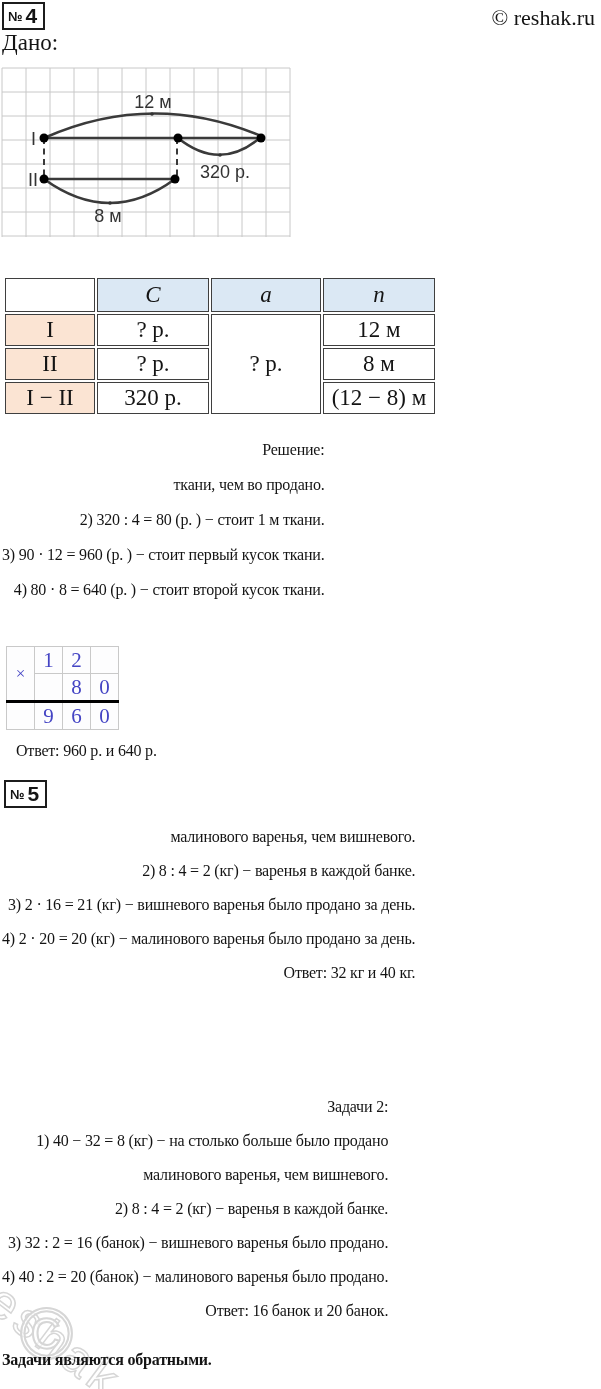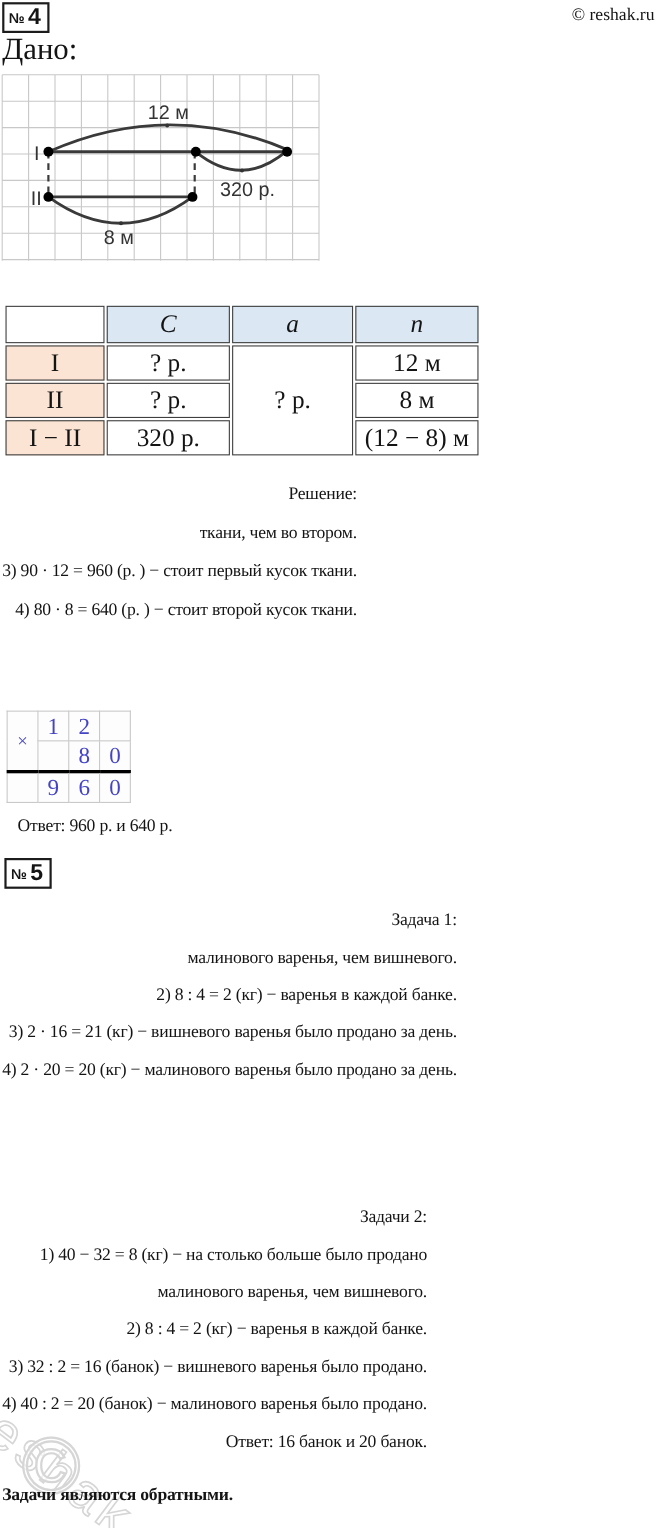--- a/index.html
+++ b/index.html
@@ -11,22 +11,22 @@
   .abs{position:absolute;}
   .txt{font-size:16px;letter-spacing:-0.2px;white-space:nowrap;z-index:2;text-align:right;}
   
   .badge{
     border:2px solid #1c1c1c;background:#fff;display:inline-flex;align-items:center;
     padding:1px 6px 1px 4px;font-family:"Liberation Sans","DejaVu Sans",sans-serif;
     font-weight:bold;z-index:2;
   }
   .badge .no{font-size:13px;margin-right:3px;}
   .badge .num{font-size:21px;line-height:22px;}
-  .copyright{font-size:16px;z-index:2;}
-  .section-label{font-size:28px;z-index:2;}
+  .copyright{font-size:22px;z-index:2;}
+  .section-label{font-size:23px;z-index:2;}
   
   .info-table{
     border-collapse:separate;border-spacing:2px;z-index:2;position:absolute;
     font-size:23px;text-align:center;
   }
   .info-table td{border:1.4px solid #3f3f3f;padding:0 4px;vertical-align:middle;}
   .info-table .chead{background:#dbe8f4;font-style:italic;height:32px;}
   .info-table .corner{background:#ffffff;}
   .info-table .rhead{background:#fbe4d3;}
   .info-table .c0{width:80px;}
@@ -118,21 +118,22 @@
   <tr class="data">
     <td class="rhead">I − II</td>
     <td>320 р.</td>
     <td>(12 − 8) м</td>
   </tr>
 </tbody>
   </table>
 
 <div class="abs" style="left:2px;top:432px;">
   <div class="txt sol-line">Решение:</div>
-  <div class="txt sol-line">ткани, чем во втором.</div>
+  <div class="txt sol-line">ткани, чем во продано.</div>
+  <div class="txt sol-line">2) 320 : 4 = 80 (р. ) − стоит 1 м ткани.</div>
   <div class="txt sol-line">3) 90 · 12 = 960 (р. ) − стоит первый кусок ткани.</div>
   <div class="txt sol-line">4) 80 · 8 = 640 (р. ) − стоит второй кусок ткани.</div>
 </div>
 
 <table class="mult" style="left:6px;top:646px;">
   <tbody>
       <tr>
     <td rowspan="2" class="signcell">×</td>
     <td>1</td>
     <td>2</td>
@@ -153,25 +154,25 @@
   </table>
 
 <div class="abs txt" style="left:16px;top:742px;">Ответ: 960 р. и 640 р.</div>
 
 <div class="abs badge" style="left:4px;top:780px;">
   <span class="no">№</span>
   <span class="num">5</span>
 </div>
 
 <div class="abs" style="left:2px;top:820px;">
-  <div class="txt task-line">Задача 1:</div>
   <div class="txt task-line">малинового варенья, чем вишневого.</div>
   <div class="txt task-line">2) 8 : 4 = 2 (кг) − варенья в каждой банке.</div>
   <div class="txt task-line">3) 2 · 16 = 21 (кг) − вишневого варенья было продано за день.</div>
   <div class="txt task-line">4) 2 · 20 = 20 (кг) − малинового варенья было продано за день.</div>
+  <div class="txt task-line">Ответ: 32 кг и 40 кг.</div>
 </div>
 
 <div class="abs" style="left:2px;top:1090px;">
   <div class="txt task-line">Задачи 2:</div>
   <div class="txt task-line">1) 40 − 32 = 8 (кг) − на столько больше было продано</div>
   <div class="txt task-line">малинового варенья, чем вишневого.</div>
   <div class="txt task-line">2) 8 : 4 = 2 (кг) − варенья в каждой банке.</div>
   <div class="txt task-line">3) 32 : 2 = 16 (банок) − вишневого варенья было продано.</div>
   <div class="txt task-line">4) 40 : 2 = 20 (банок) − малинового варенья было продано.</div>
   <div class="txt task-line">Ответ: 16 банок и 20 банок.</div>

